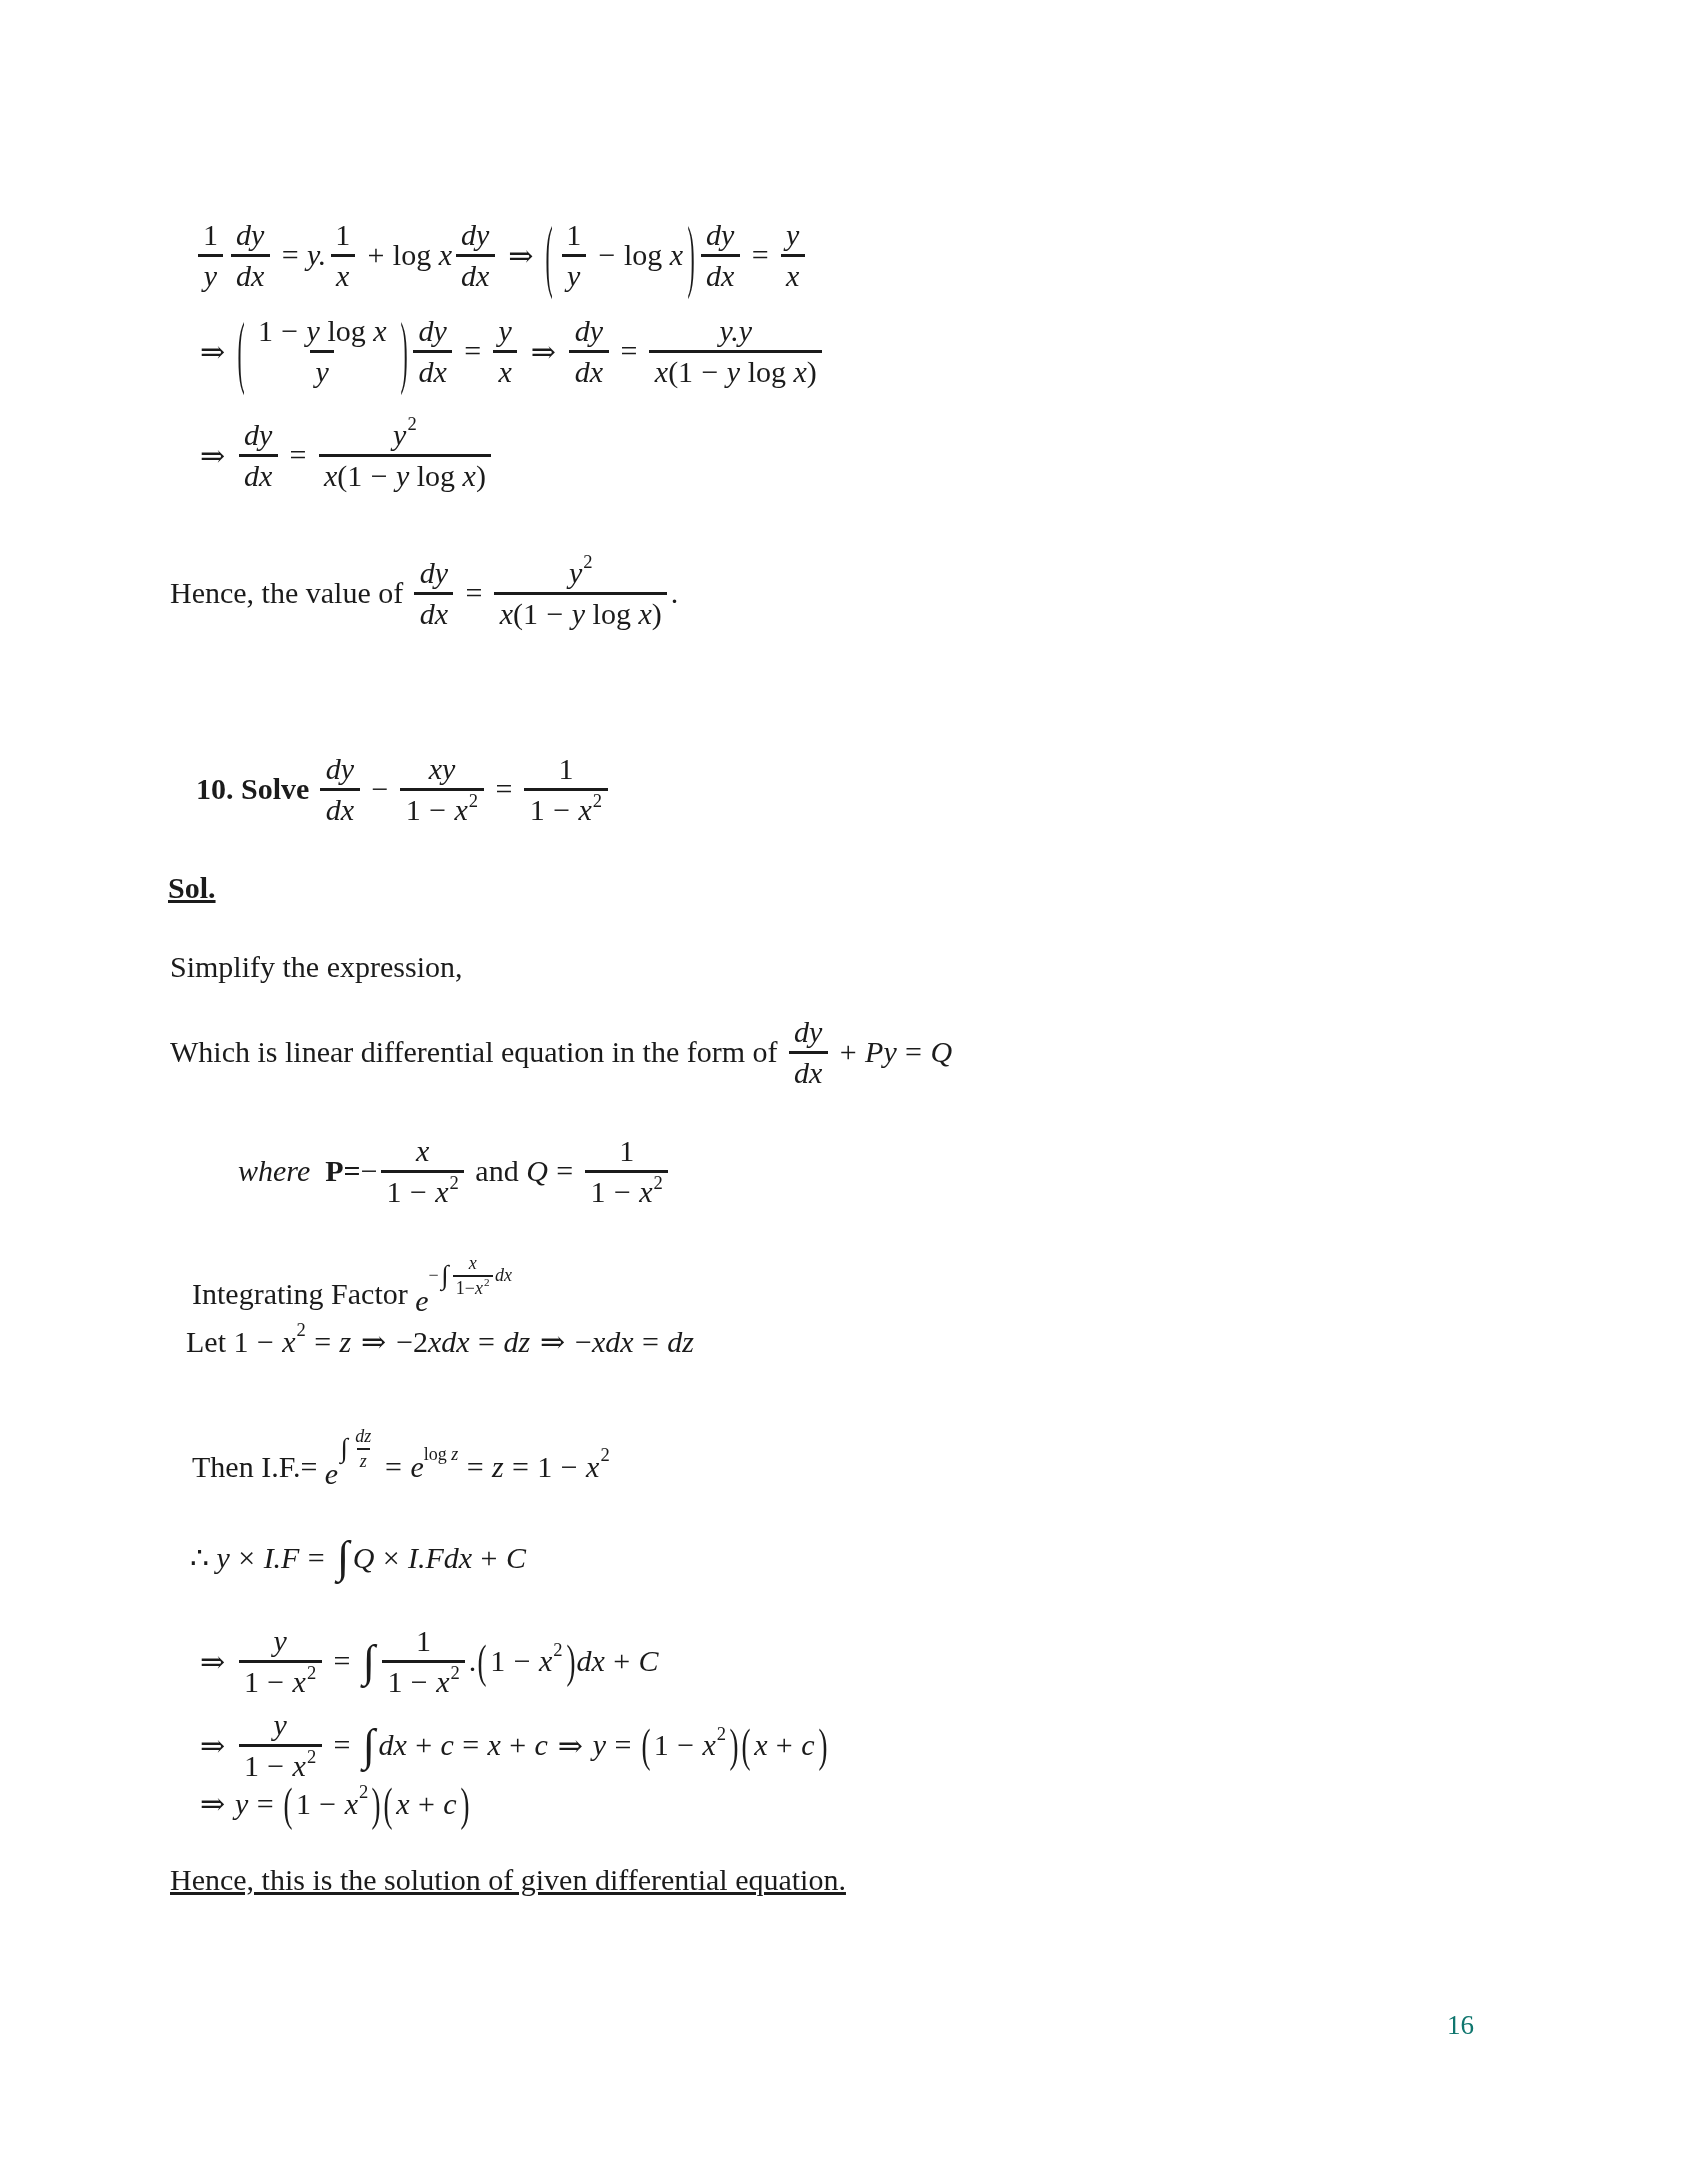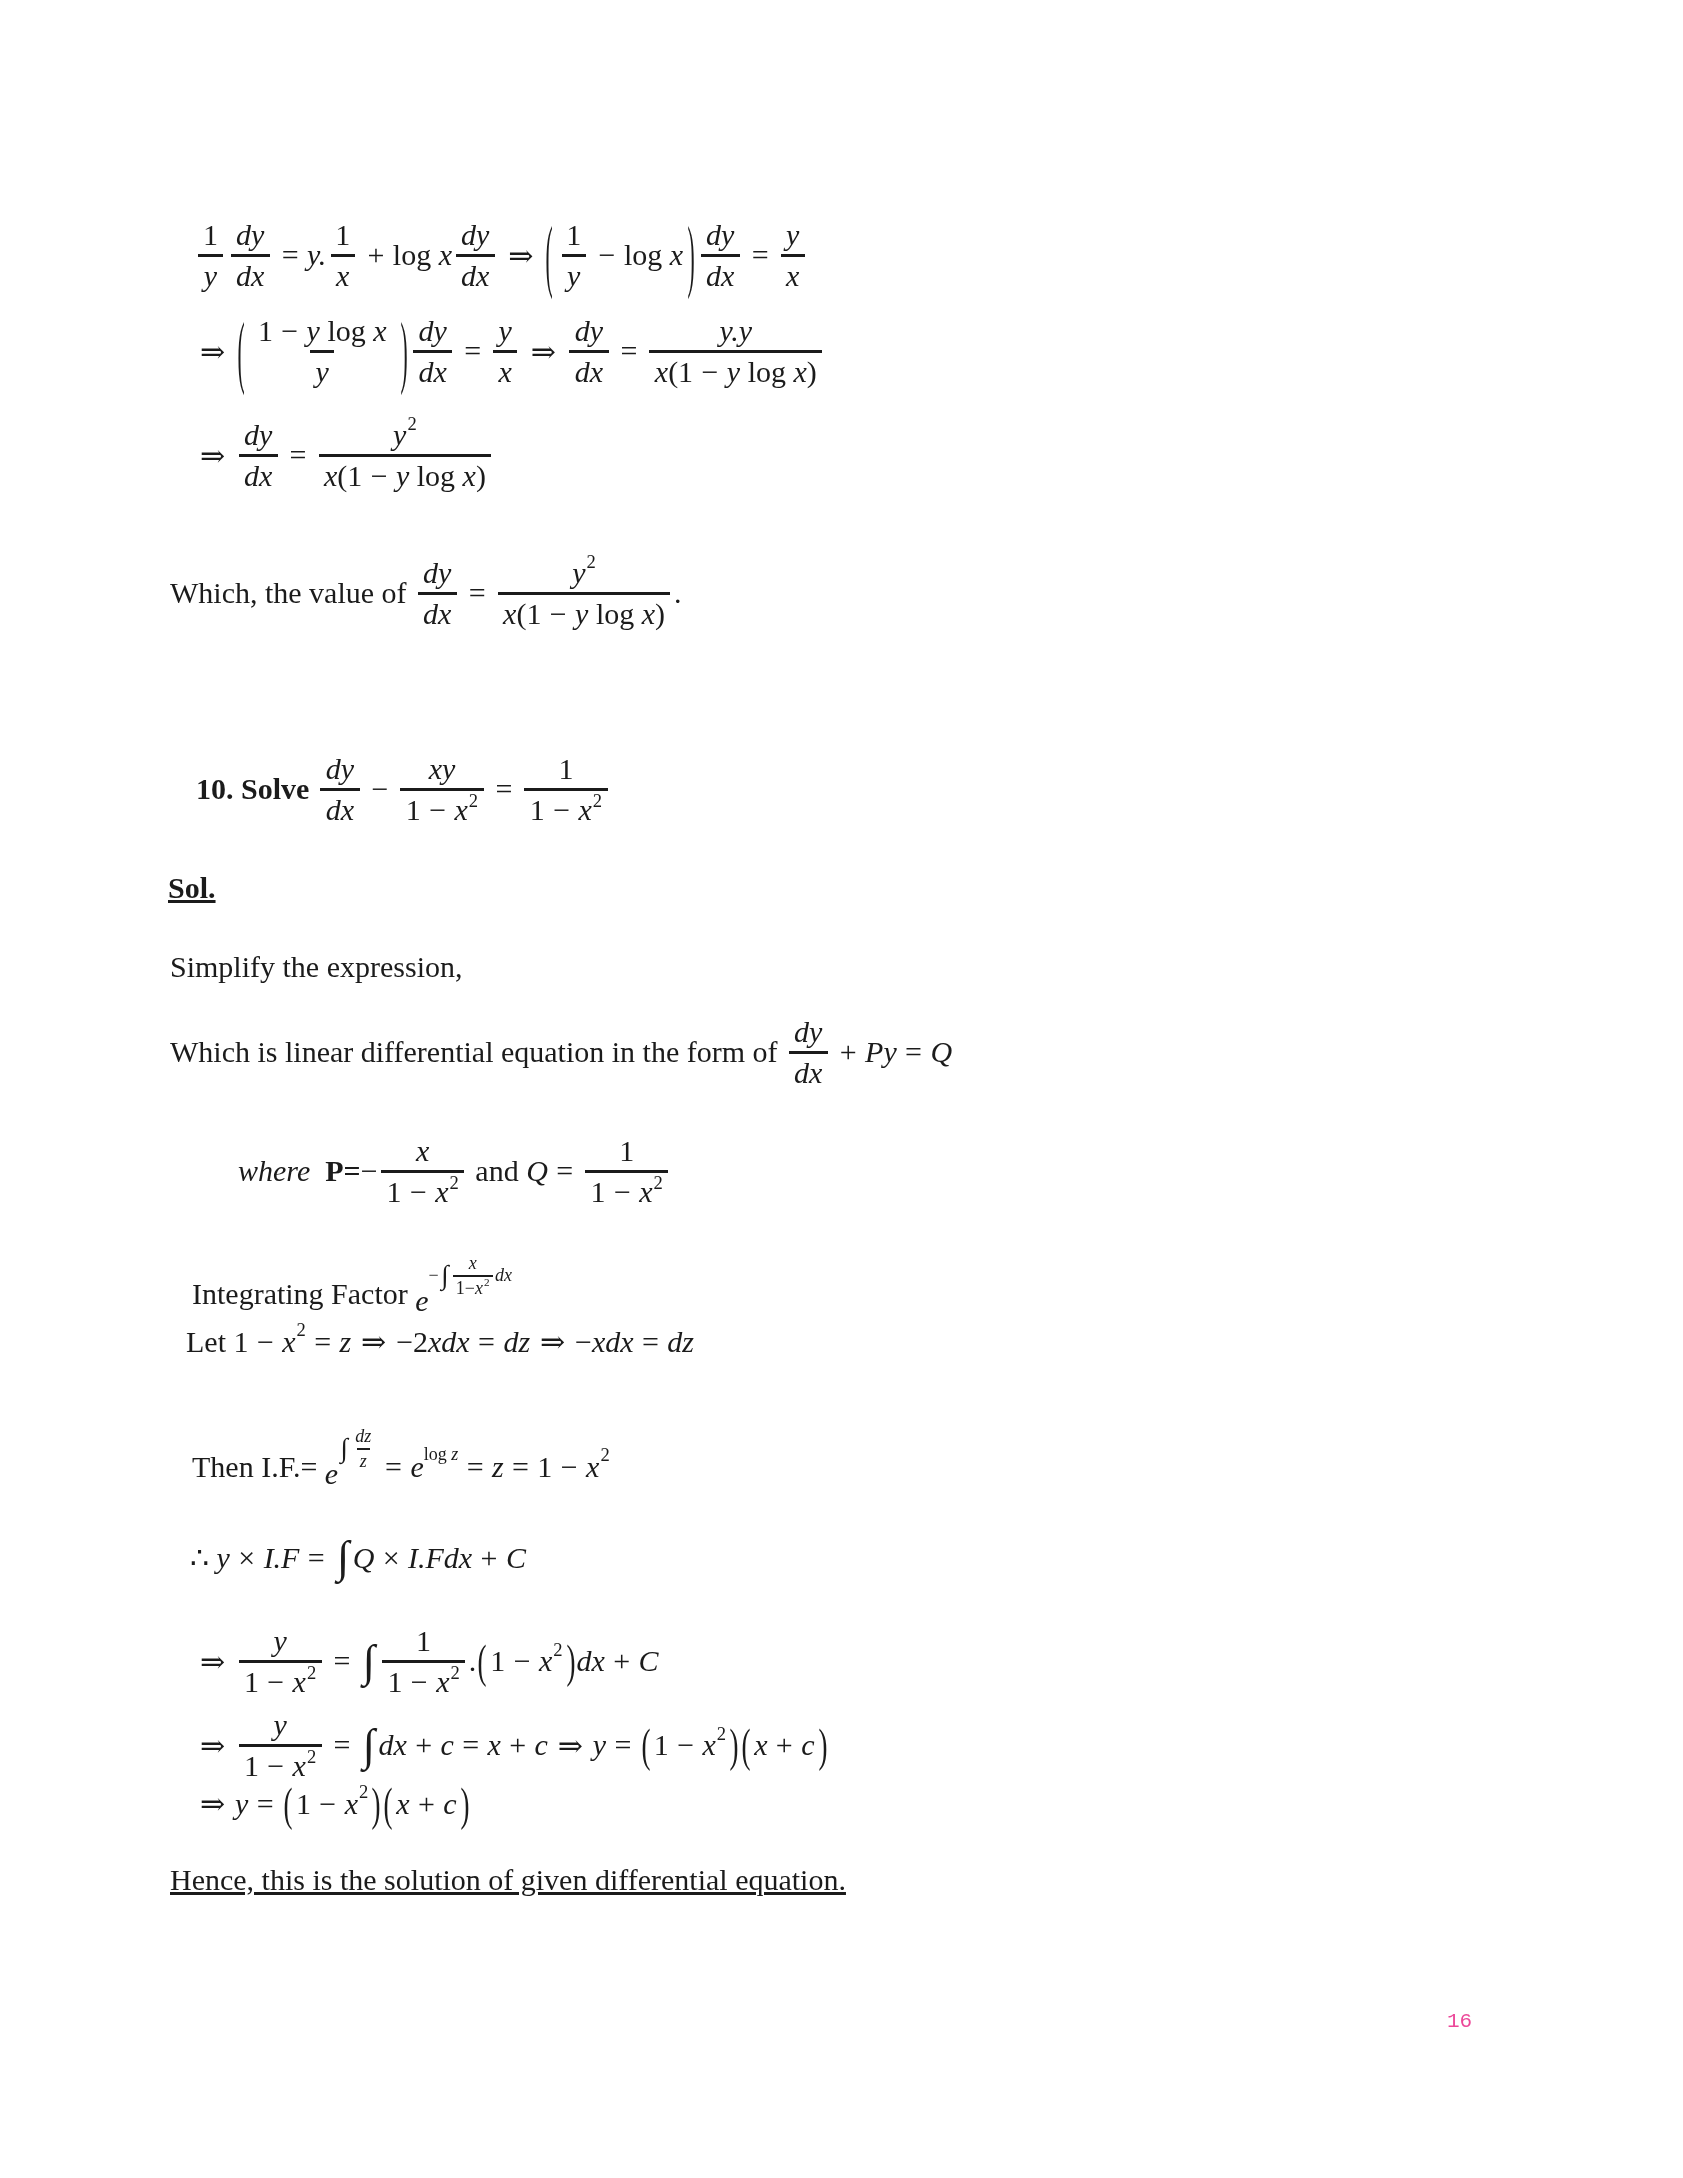--- a/index.html
+++ b/index.html
@@ -21,21 +21,21 @@
   .num,.den{display:flex;align-items:center;justify-content:center;line-height:1.25;padding:0 0.18em;}
   .den{border-top:3px solid #1b1b1b;}
   .psup .den{border-top-width:2px;}
   .mpar{display:inline-flex;align-items:center;}
   .paren{display:inline-block;transform:scale(0.9,1.55);margin:0 1px;font-style:normal;}
   .paren.tall{transform:scale(0.72,2.65);}
   .pc{display:inline-flex;align-items:center;margin:0 2px;}
   .mpow{display:inline-flex;align-items:flex-end;}
   .pbase{line-height:1.1;}
   .psup{font-size:0.6em;display:inline-flex;align-items:center;position:relative;top:-1em;}
-  .pagenum{position:absolute;top:2010px;left:1447px;font-family:Liberation Mono, monospace;font-size:21px;color:#ec4899;}
+  .pagenum{position:absolute;top:2010px;left:1447px;font-family:Liberation Serif, serif;font-size:27px;color:#0f766e;}
 
   #line-deriv-1{top:216px;left:194px;}
   #line-deriv-2{top:312px;left:190px;}
   #line-deriv-3{top:416px;left:190px;}
   #line-hence-value{top:554px;left:170px;}
   #line-question{top:750px;left:196px;justify-content:flex-end;}
   #line-sol{top:871px;left:168px;text-decoration:underline;}
   #line-simplify{top:950px;left:170px;}
   #line-linear-form{top:1013px;left:170px;justify-content:flex-end;}
   #line-where-pq{top:1132px;left:196px;margin-left:42px;}
@@ -80,21 +80,21 @@
         <span class="mo">=</span>
         <span class="mfrac"><span class="num"><span class="mi">y.y</span></span><span class="den"><span class="mi">x</span><span class="mr">(1</span><span class="mo">−</span><span class="mi">y</span><span class="mr"> log </span><span class="mi">x</span><span class="mr">)</span></span></span>
       </div>
       <div class="mline" id="line-deriv-3">
         <span class="mo marr">⇒</span>
         <span class="mfrac"><span class="num"><span class="mi">dy</span></span><span class="den"><span class="mi">dx</span></span></span>
         <span class="mo">=</span>
         <span class="mfrac"><span class="num"><span class="mi">y</span><span class="msup"><span class="mr">2</span></span></span><span class="den"><span class="mi">x</span><span class="mr">(1</span><span class="mo">−</span><span class="mi">y</span><span class="mr"> log </span><span class="mi">x</span><span class="mr">)</span></span></span>
       </div>
       <div class="mline" id="line-hence-value">
-        <span class="mr">Which, the value of </span>
+        <span class="mr">Hence, the value of </span>
         <span class="mfrac"><span class="num"><span class="mi">dy</span></span><span class="den"><span class="mi">dx</span></span></span>
         <span class="mo">=</span>
         <span class="mfrac"><span class="num"><span class="mi">y</span><span class="msup"><span class="mr">2</span></span></span><span class="den"><span class="mi">x</span><span class="mr">(1</span><span class="mo">−</span><span class="mi">y</span><span class="mr"> log </span><span class="mi">x</span><span class="mr">)</span></span></span>
         <span class="mr">.</span>
       </div>
       <div class="mline" id="line-question">
         <span class="mb">10. Solve </span>
         <span class="mfrac"><span class="num"><span class="mi">dy</span></span><span class="den"><span class="mi">dx</span></span></span>
         <span class="mo">−</span>
         <span class="mfrac"><span class="num"><span class="mi">xy</span></span><span class="den"><span class="mr">1</span><span class="mo">−</span><span class="mi">x</span><span class="msup"><span class="mr">2</span></span></span></span>

